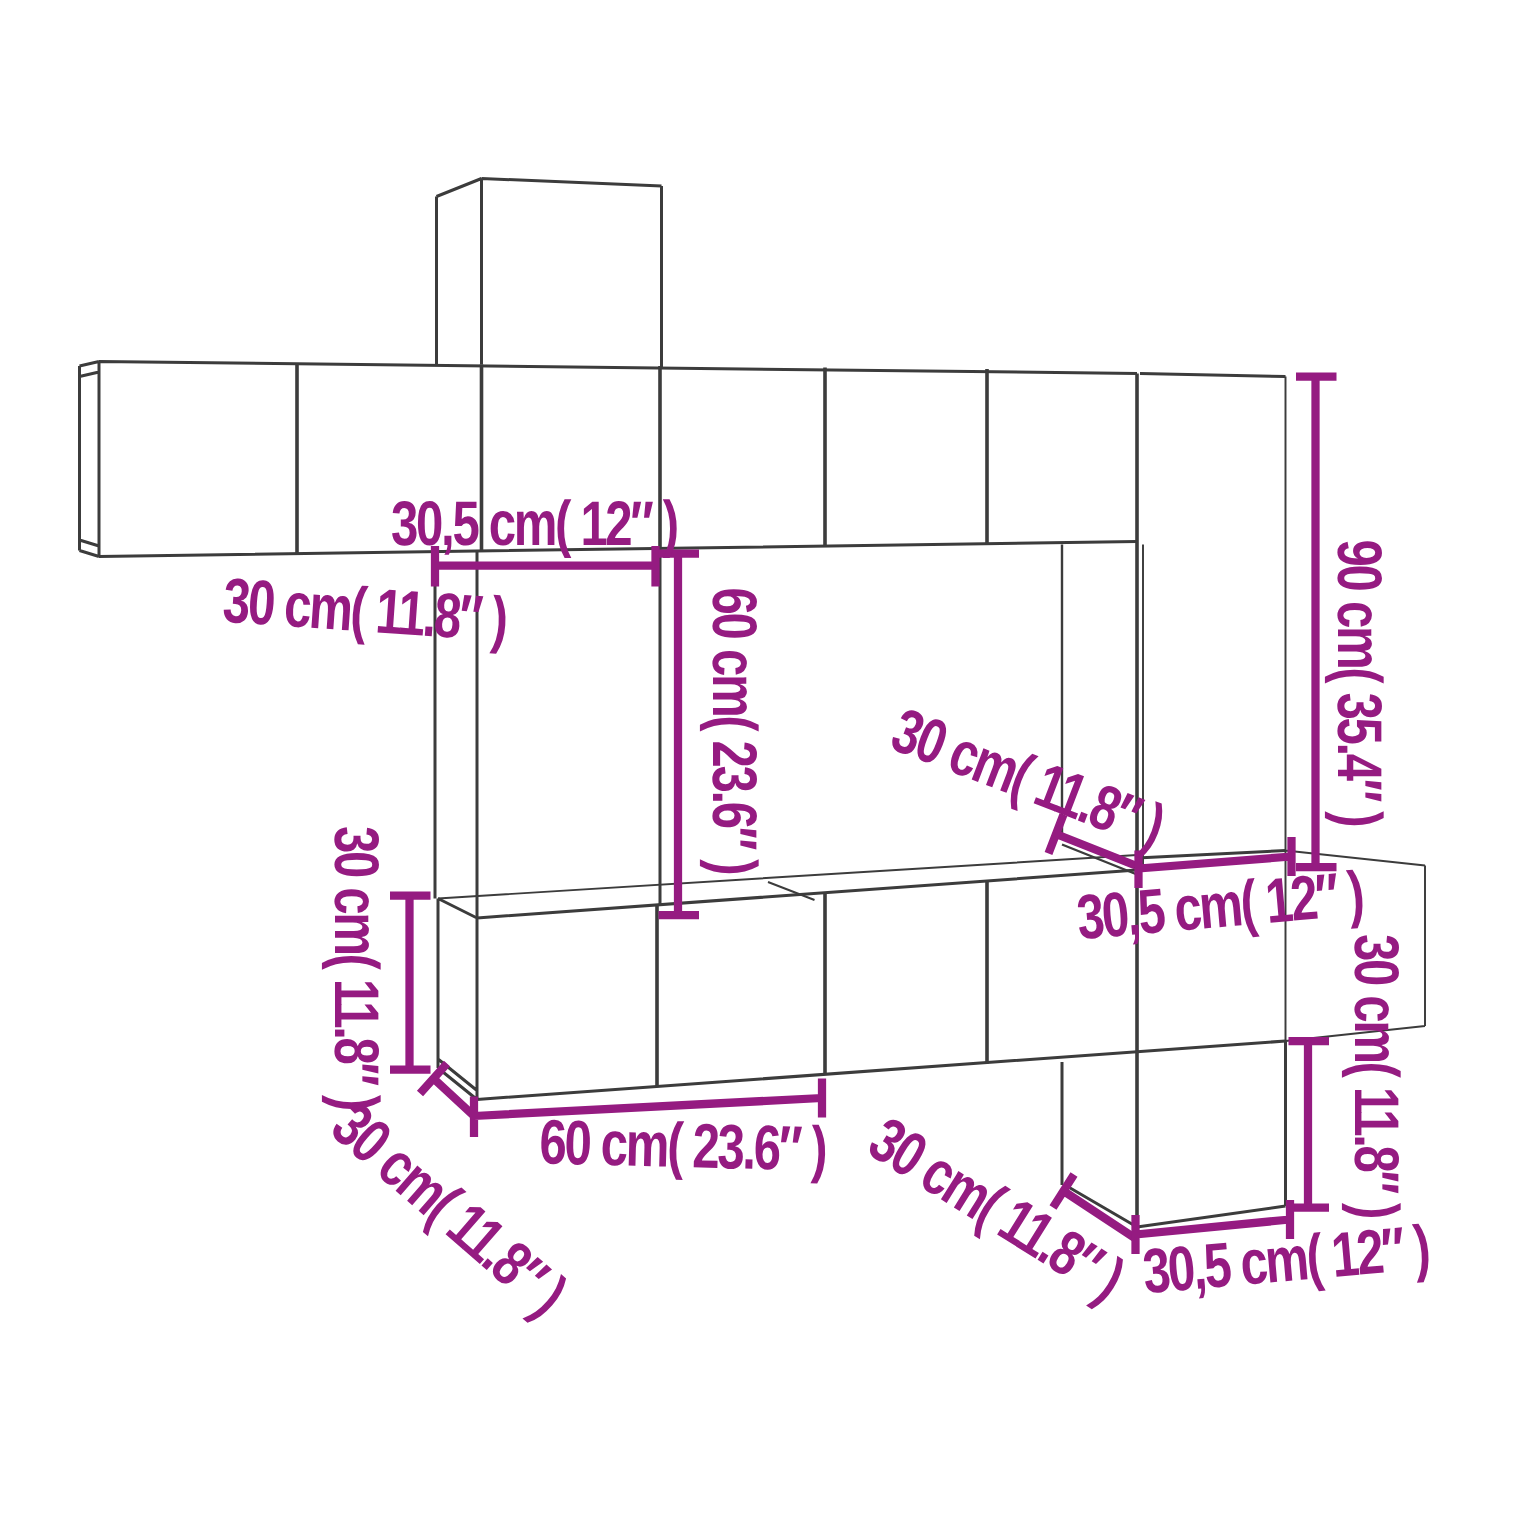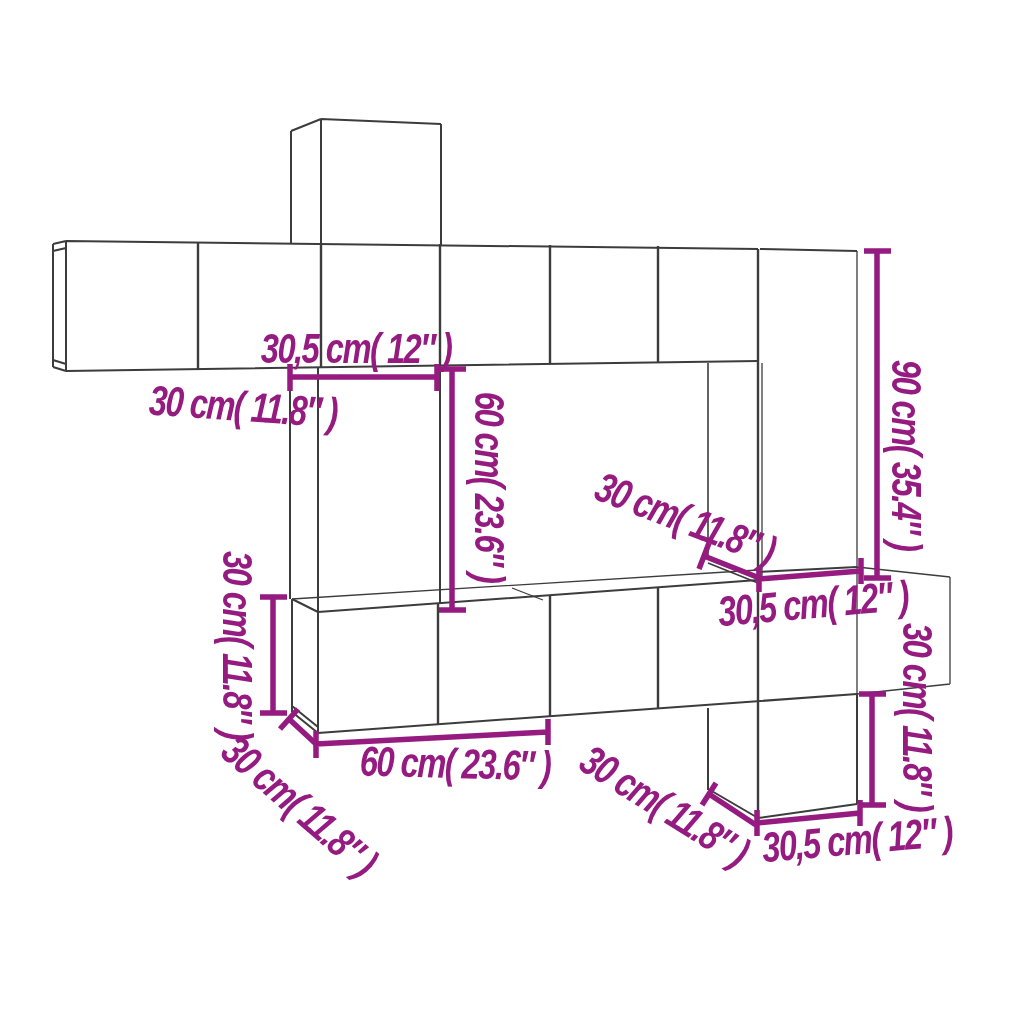--- a/index.html
+++ b/index.html
@@ -6,21 +6,21 @@
     --dim-color:#951B81;
     --line-color:#3C3C3C;
     --bg:#FFFFFF;
   }
   html,body{margin:0;padding:0;}
   body{
     width:1024px;height:1024px;background:var(--bg);
     font-family:"Liberation Sans","DejaVu Sans",sans-serif;
     overflow:hidden;
   }
-  #stage{position:relative;width:1024px;height:1024px;background:var(--bg);font-style:italic;}
+  #stage{position:relative;width:1024px;height:1024px;background:var(--bg);}
   #drawing{position:absolute;left:0;top:0;}
   .dim-label{
     position:absolute;
     color:var(--dim-color);
     font-weight:bold;
     font-size:42px;
     letter-spacing:-2px;
     white-space:nowrap;
     transform-origin:center center;
     line-height:1;

